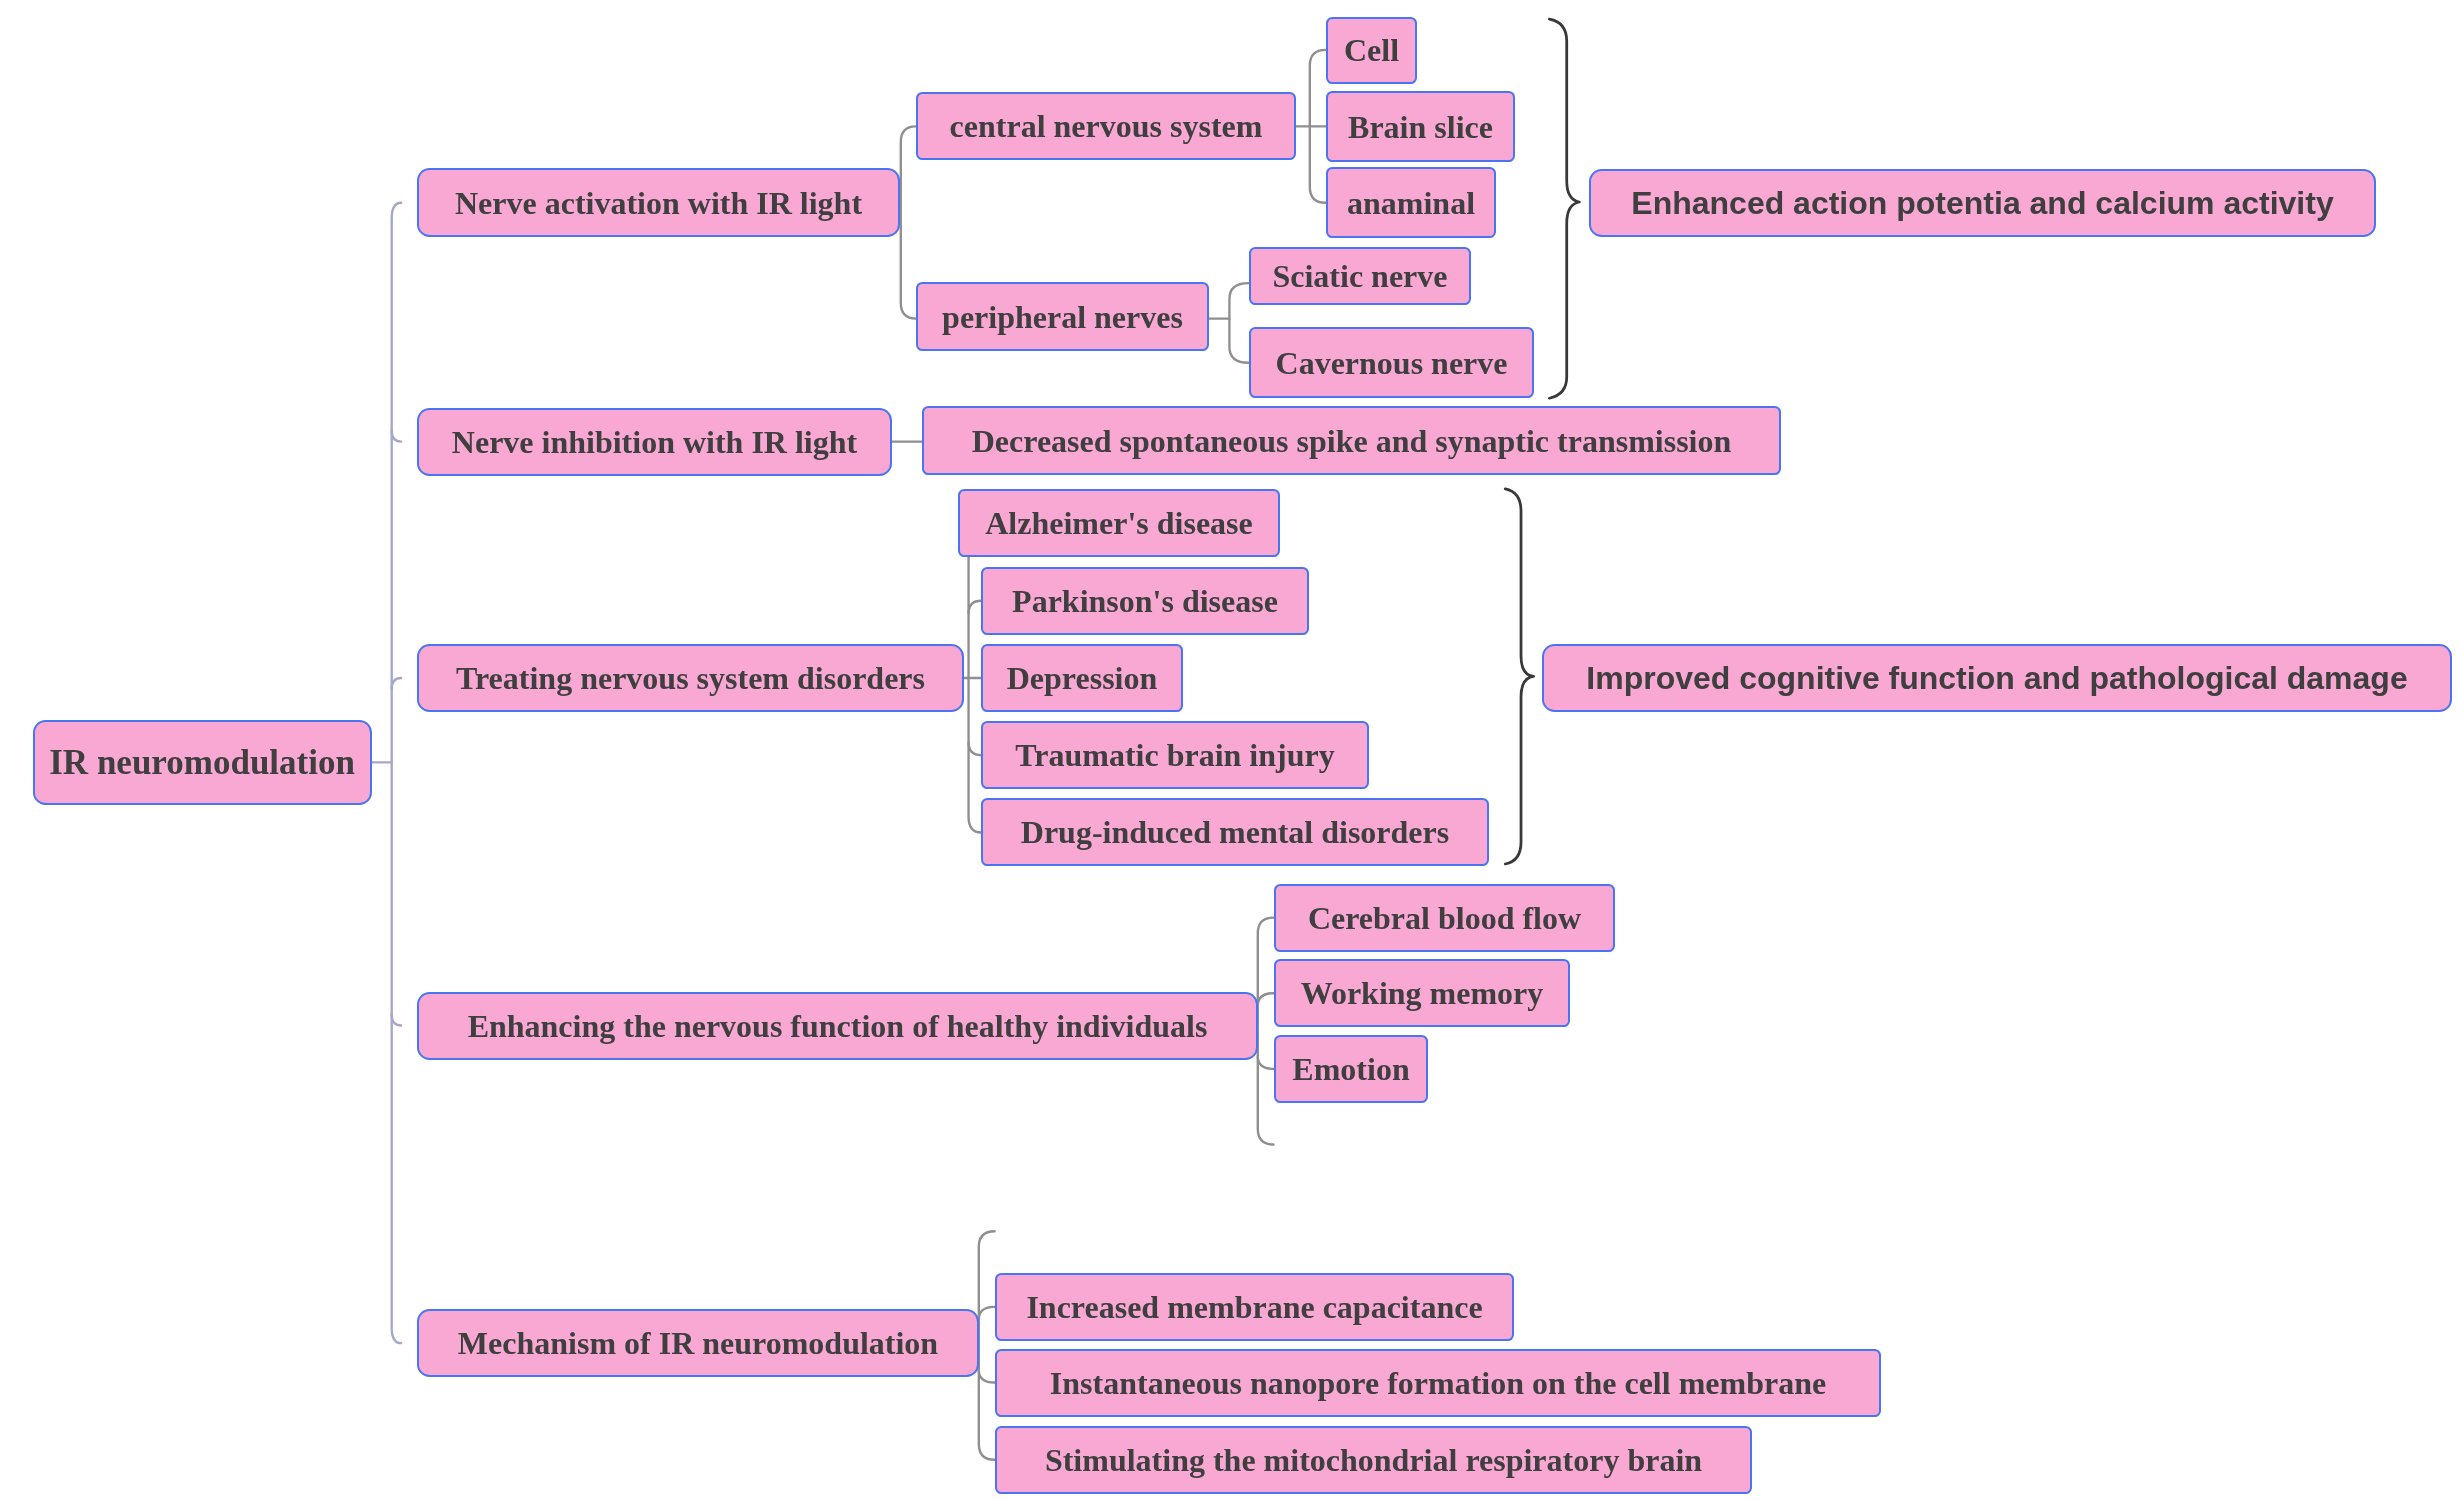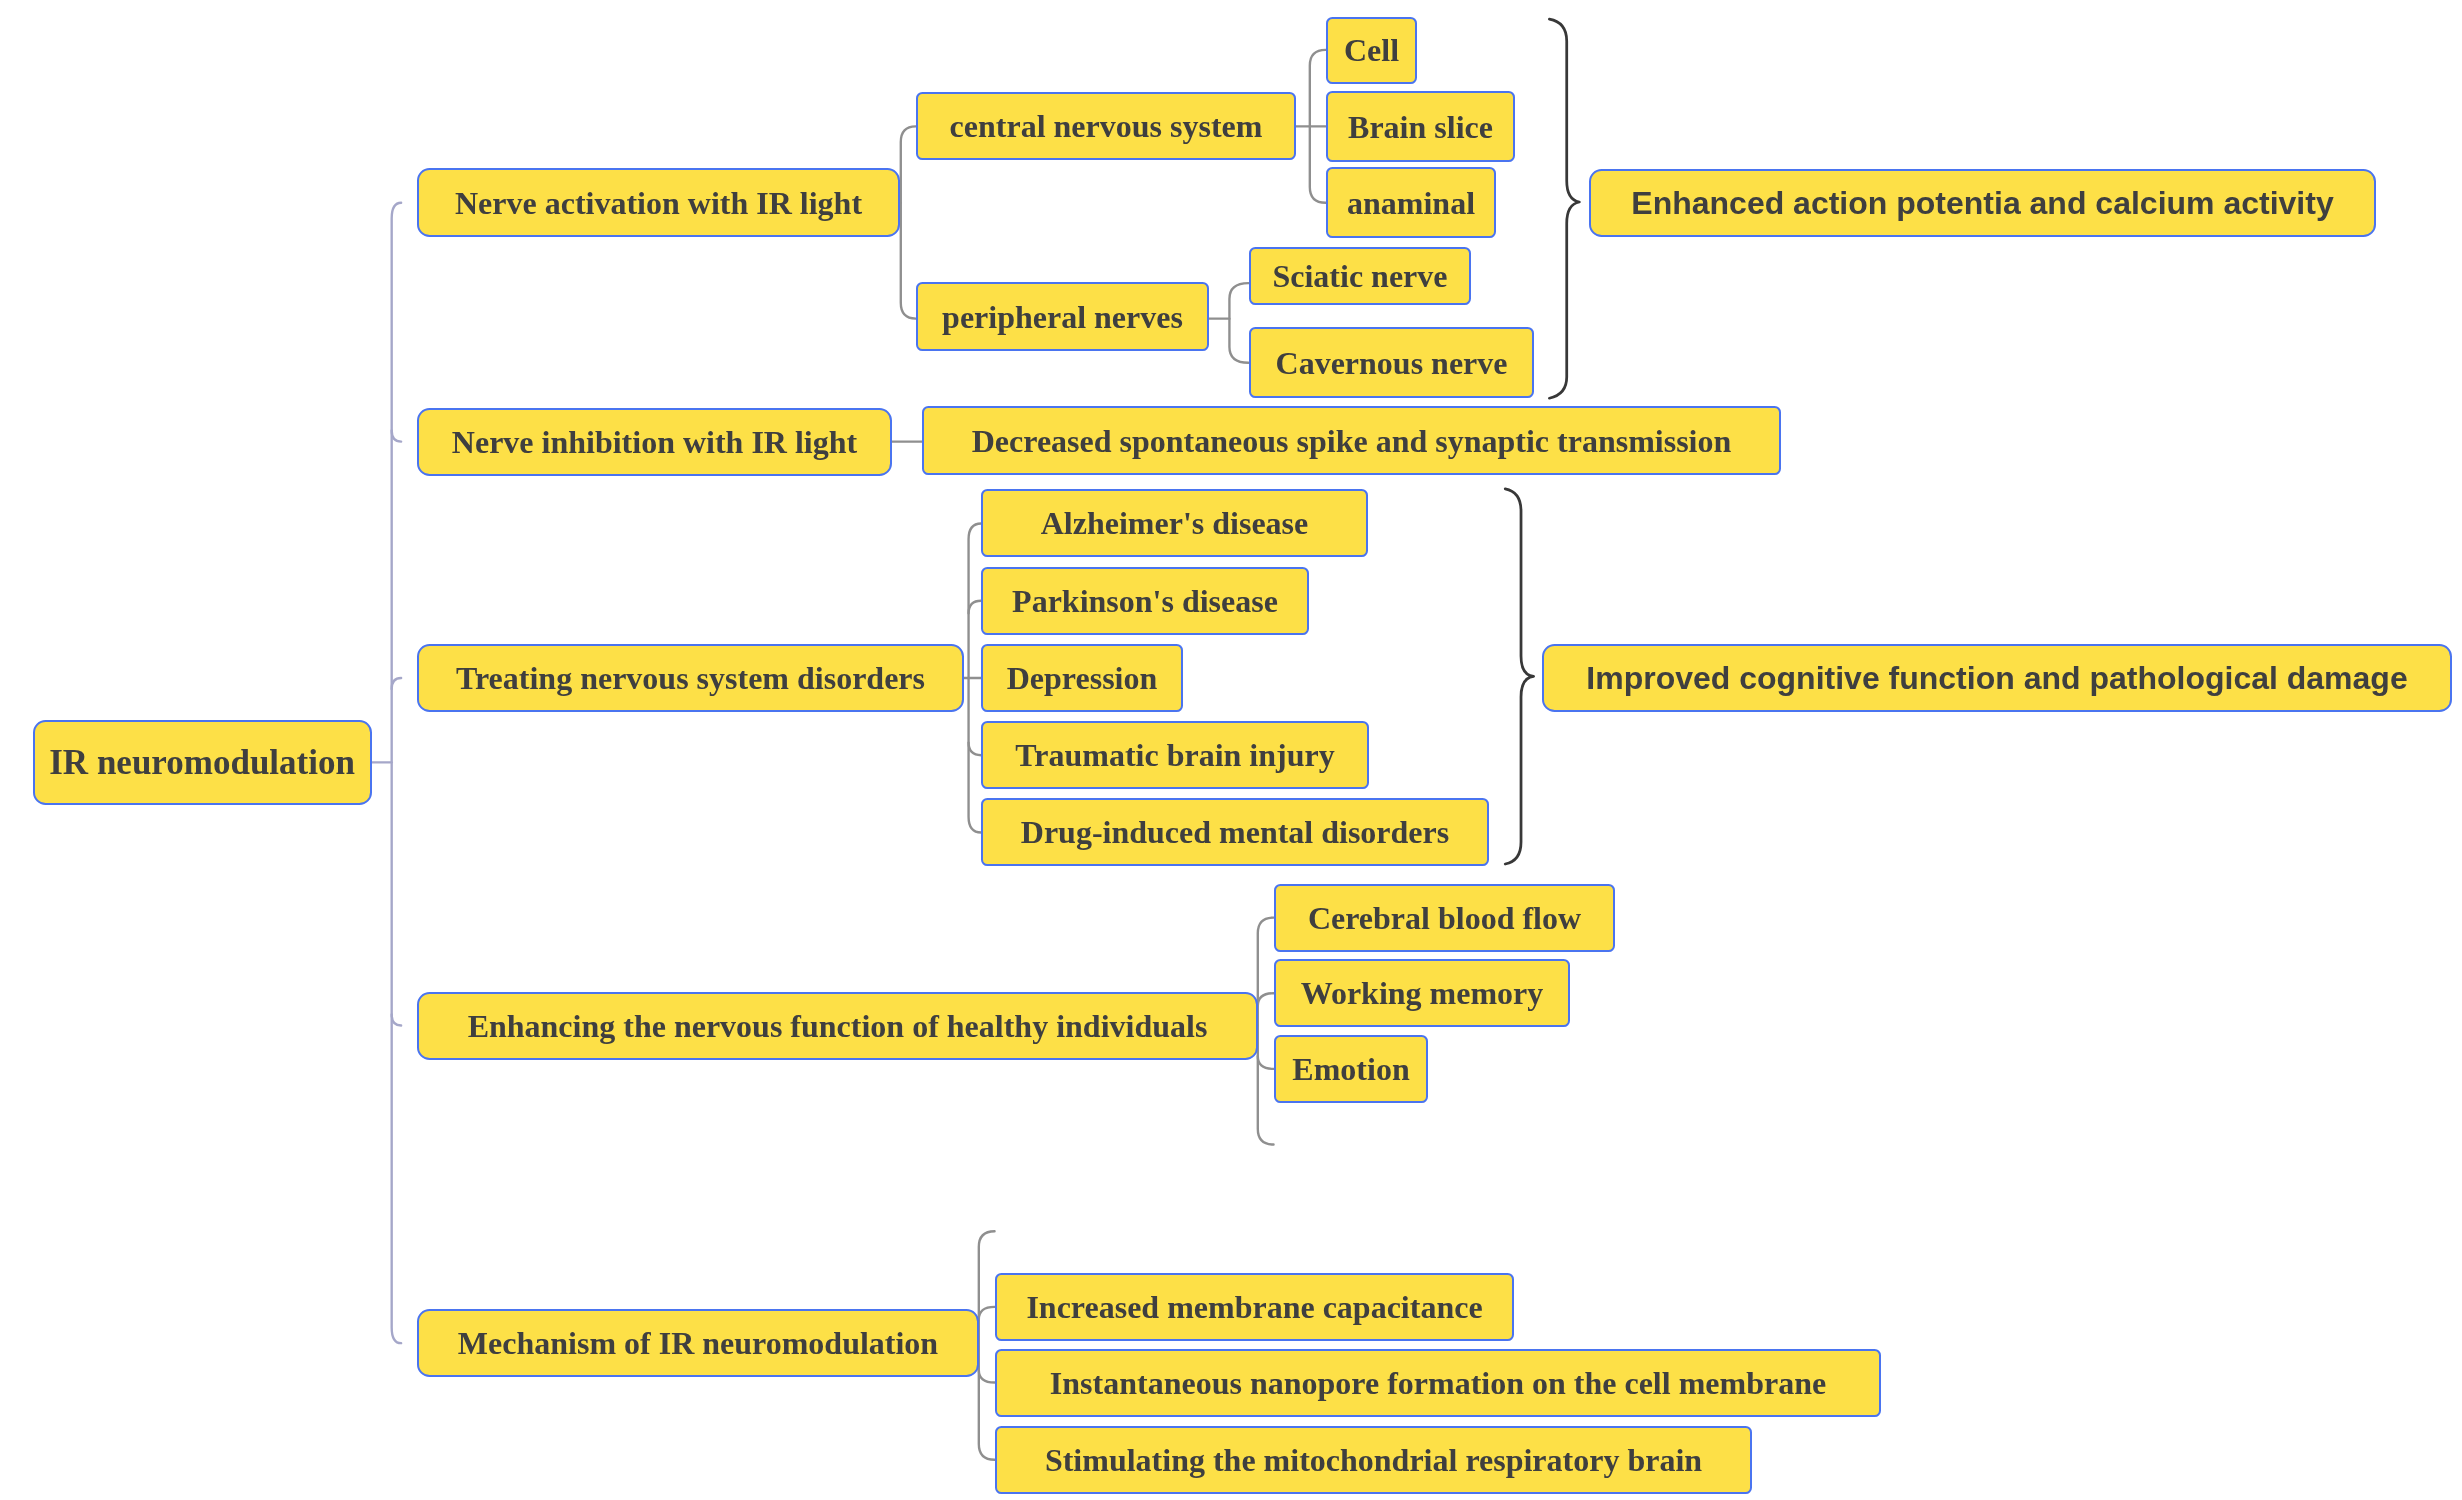--- a/index.html
+++ b/index.html
@@ -18,21 +18,21 @@
   }
   #canvas{position:relative;width:2462px;height:1501px;overflow:hidden;}
   svg.wires{position:absolute;left:0;top:0;}
   .wires path{fill:none;stroke-linecap:round;stroke-linejoin:round;}
   .w-trunk{stroke:var(--trunk);stroke-width:3;}
   .w-conn{stroke:var(--connector);stroke-width:3;}
   .w-brace{stroke:var(--brace);stroke-width:3.5;}
   .node{
     position:absolute;box-sizing:border-box;
     border:2.4px solid var(--node-border);
-    background:#fde047;border-radius:6.3px;
+    background:#f9a8d4;border-radius:6.3px;
     display:flex;align-items:center;justify-content:center;
     color:var(--text);font-weight:bold;font-size:32px;
     white-space:nowrap;line-height:1;
   }
   .node.lg{border-radius:12.6px;margin-left:16px;}
   .node.root{font-size:35px;}
   .node.sans{font-family:"Liberation Sans","DejaVu Sans",sans-serif;border-radius:12.6px;}
 </style>
 </head>
 <body>
@@ -119,21 +119,21 @@
     <span>Cavernous nerve</span>
   </div>
   <div class="node sans" style="left:1589px;top:169px;width:787px;height:68px">
     <span>Enhanced action potentia and calcium activity</span>
   </div>
 
   <div class="node" style="left:922px;top:406px;width:859px;height:69px">
     <span>Decreased spontaneous spike and synaptic transmission</span>
   </div>
 
-  <div class="node" style="left:981px;top:489px;width:387px;height:68px">
+  <div class="node" style="left:958px;top:489px;width:322px;height:68px">
     <span>Alzheimer's disease</span>
   </div>
   <div class="node" style="left:981px;top:567px;width:328px;height:68px">
     <span>Parkinson's disease</span>
   </div>
   <div class="node" style="left:981px;top:644px;width:202px;height:68px">
     <span>Depression</span>
   </div>
   <div class="node" style="left:981px;top:721px;width:388px;height:68px">
     <span>Traumatic brain injury</span>

